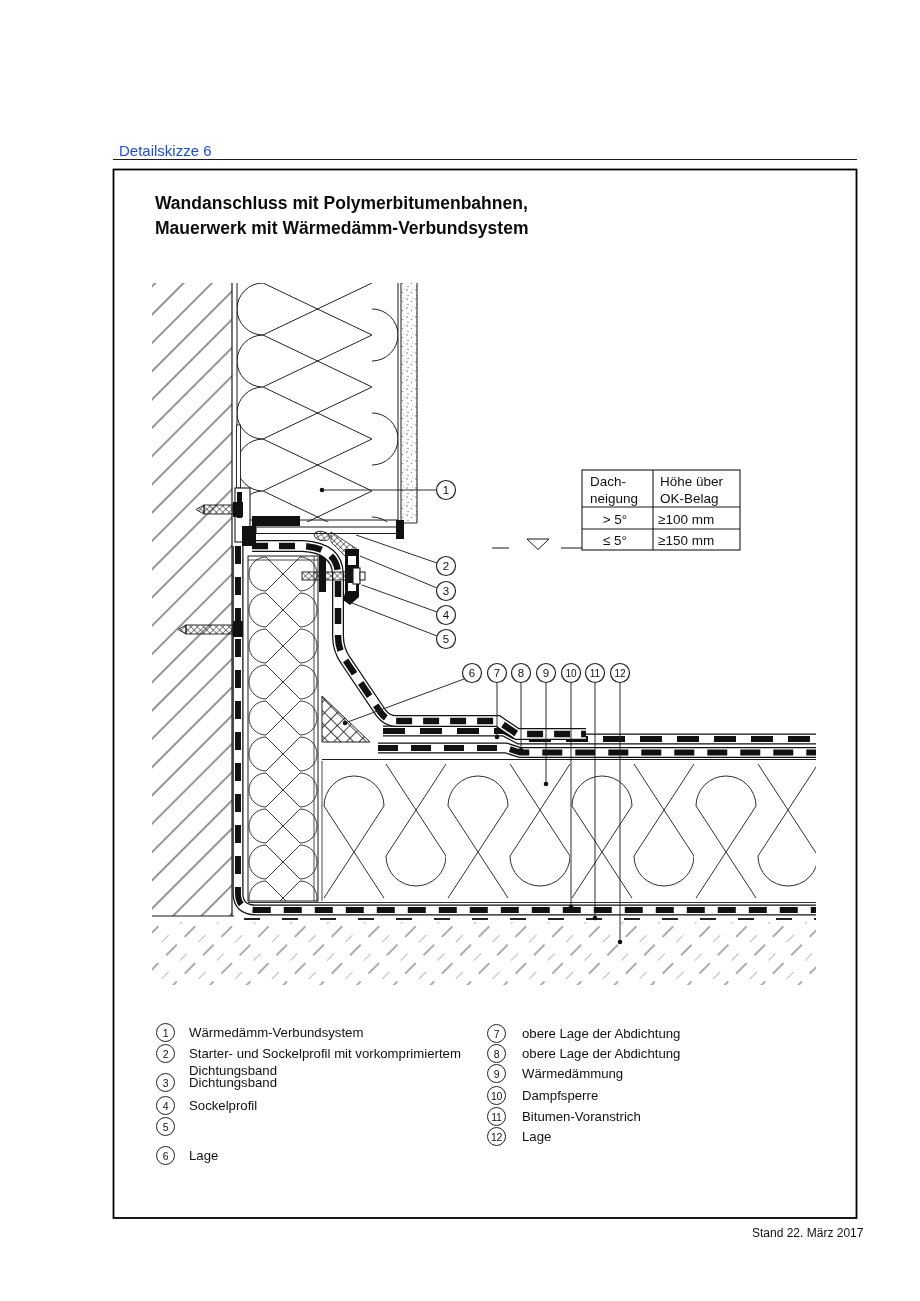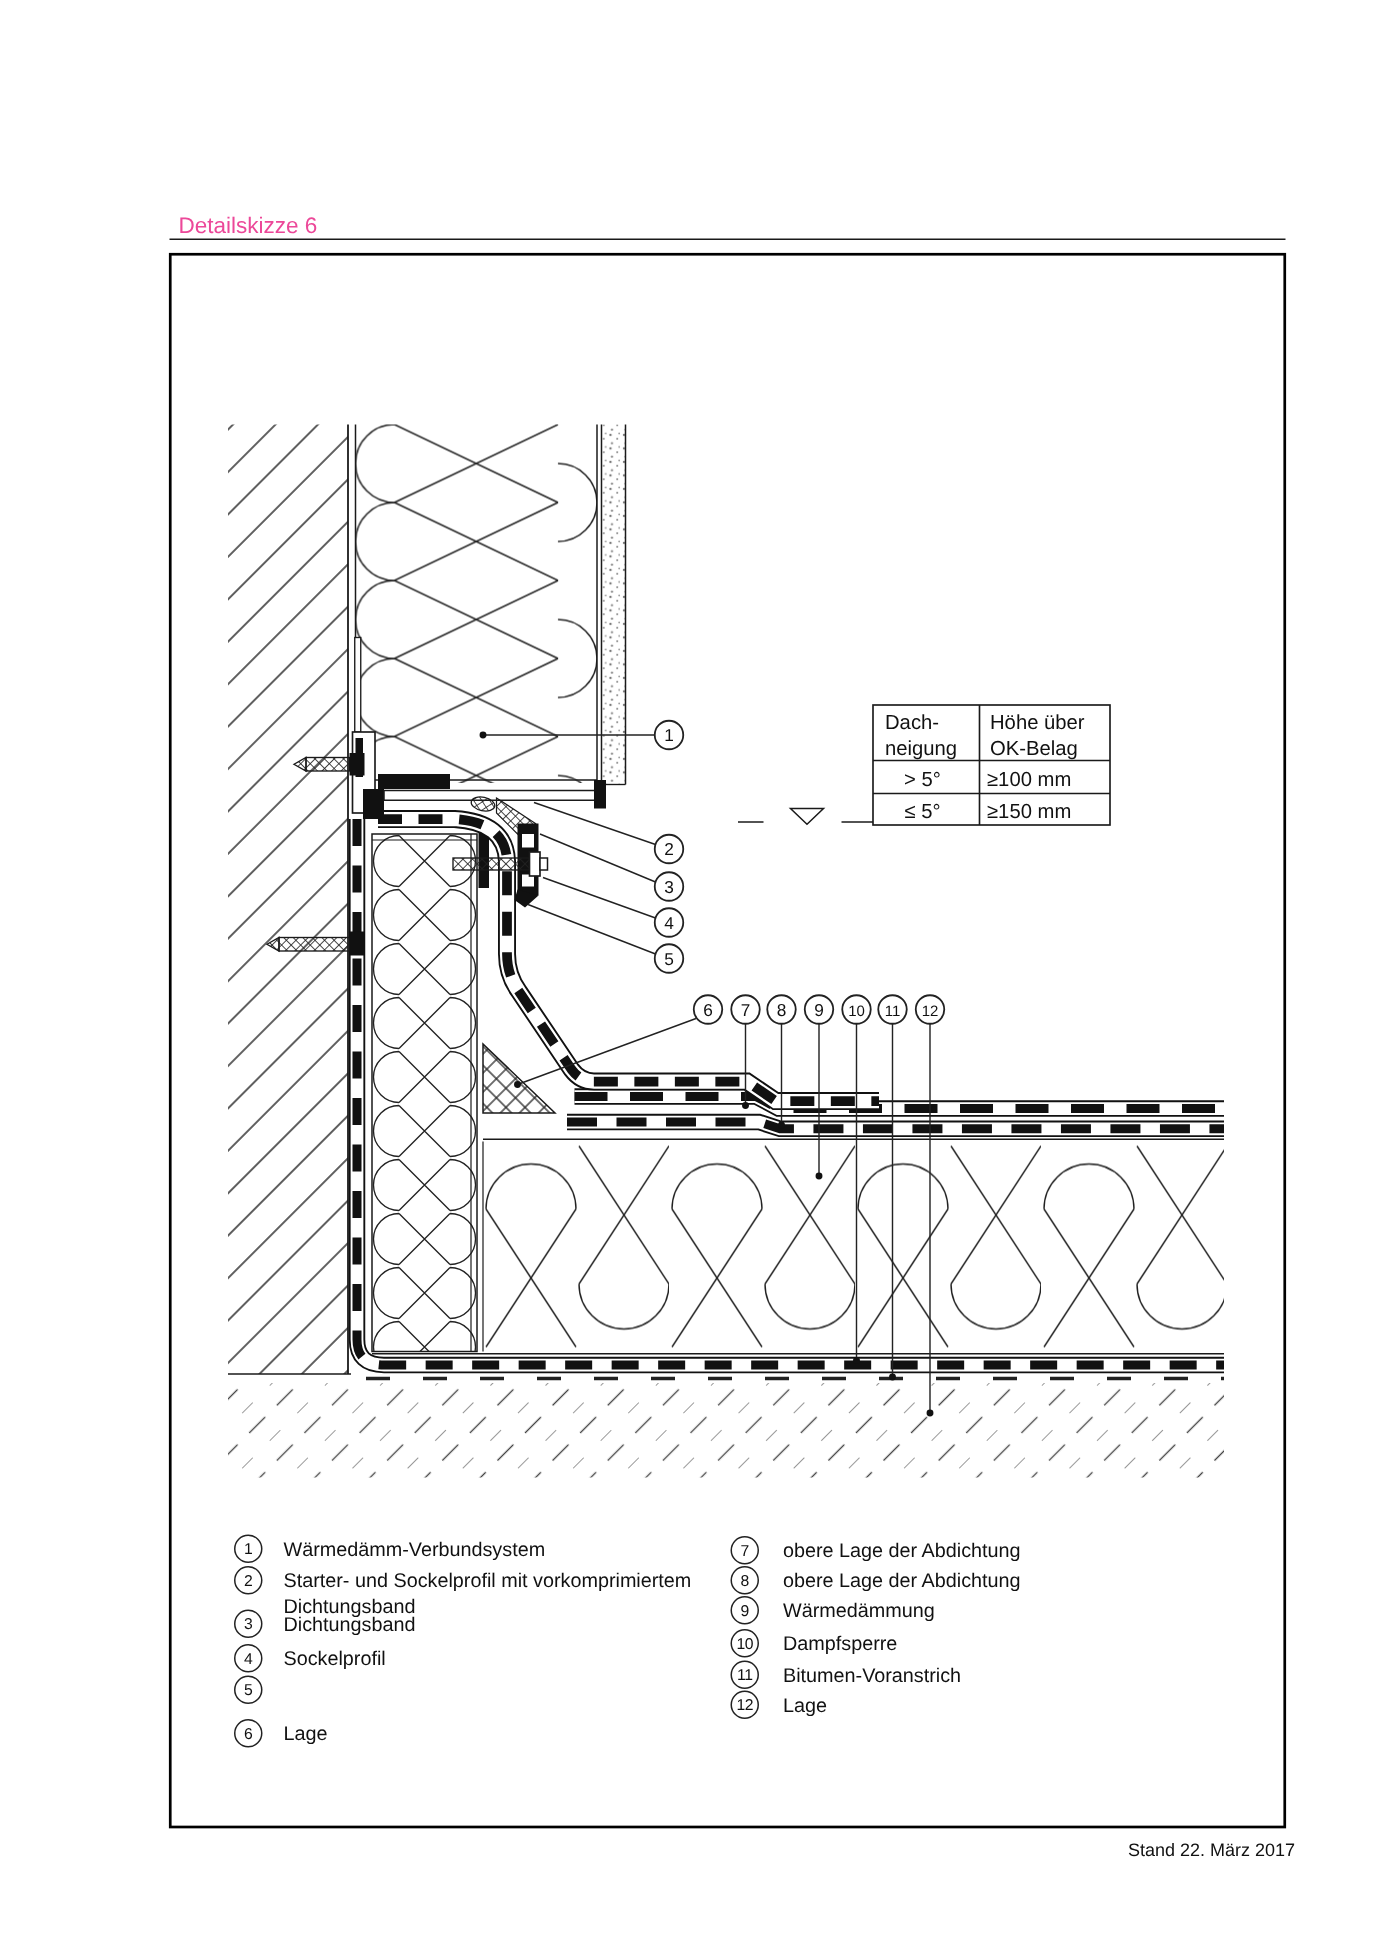--- a/index.html
+++ b/index.html
@@ -1,19 +1,19 @@
 <!DOCTYPE html>
 <html><head>
 <meta charset="utf-8">
 <style>
   html,body{margin:0;padding:0;background:#fff;}
   .page{position:relative;width:920px;height:1301px;background:#fff;overflow:hidden;
         font-family:"Liberation Sans",sans-serif;color:#111;}
   .page svg{position:absolute;left:0;top:0;}
-  .doc-label{position:absolute;left:119px;top:142px;font-size:15px;color:#ec4899;}
+  .doc-label{position:absolute;left:119px;top:142px;font-size:15px;color:#1d4ed8;}
   .title{position:absolute;left:155px;top:191px;font-size:17.5px;font-weight:bold;line-height:25px;color:#0d0d0d;}
   .footer{position:absolute;left:752px;top:1226px;font-size:12px;color:#111;}
   .li{position:absolute;display:flex;align-items:flex-start;}
   .li.left{gap:14px;}
   .li.right{gap:16px;}
   .lc{width:19px;height:19px;box-sizing:border-box;border:1.3px solid #222;border-radius:50%;
       display:flex;align-items:center;justify-content:center;font-size:10.5px;letter-spacing:-0.3px;
       background:#fff;flex:0 0 19px;}
   .lt{font-size:13.2px;line-height:17px;margin-top:1px;}
 </style>
@@ -270,20 +270,24 @@
     </g>
     <g>
       <circle cx="620" cy="673" r="9.5" fill="#fff" stroke="#222" stroke-width="1.2"></circle>
       <text x="620" y="677" font-size="10">12</text>
     </g>
   </g>
 </svg>
 
 <div class="doc-label">Detailskizze 6</div>
 
+<div class="title">
+  <div>Wandanschluss mit Polymerbitumenbahnen,</div>
+  <div>Mauerwerk mit Wärmedämm-Verbundsystem</div>
+</div>
 
 <div class="li left" style="left:156px;top:1023px">
   <span class="lc">1</span>
   <span class="lt">
     <div>Wärmedämm-Verbundsystem</div>
   </span>
 </div>
 <div class="li left" style="left:156px;top:1044px">
   <span class="lc">2</span>
   <span class="lt">

